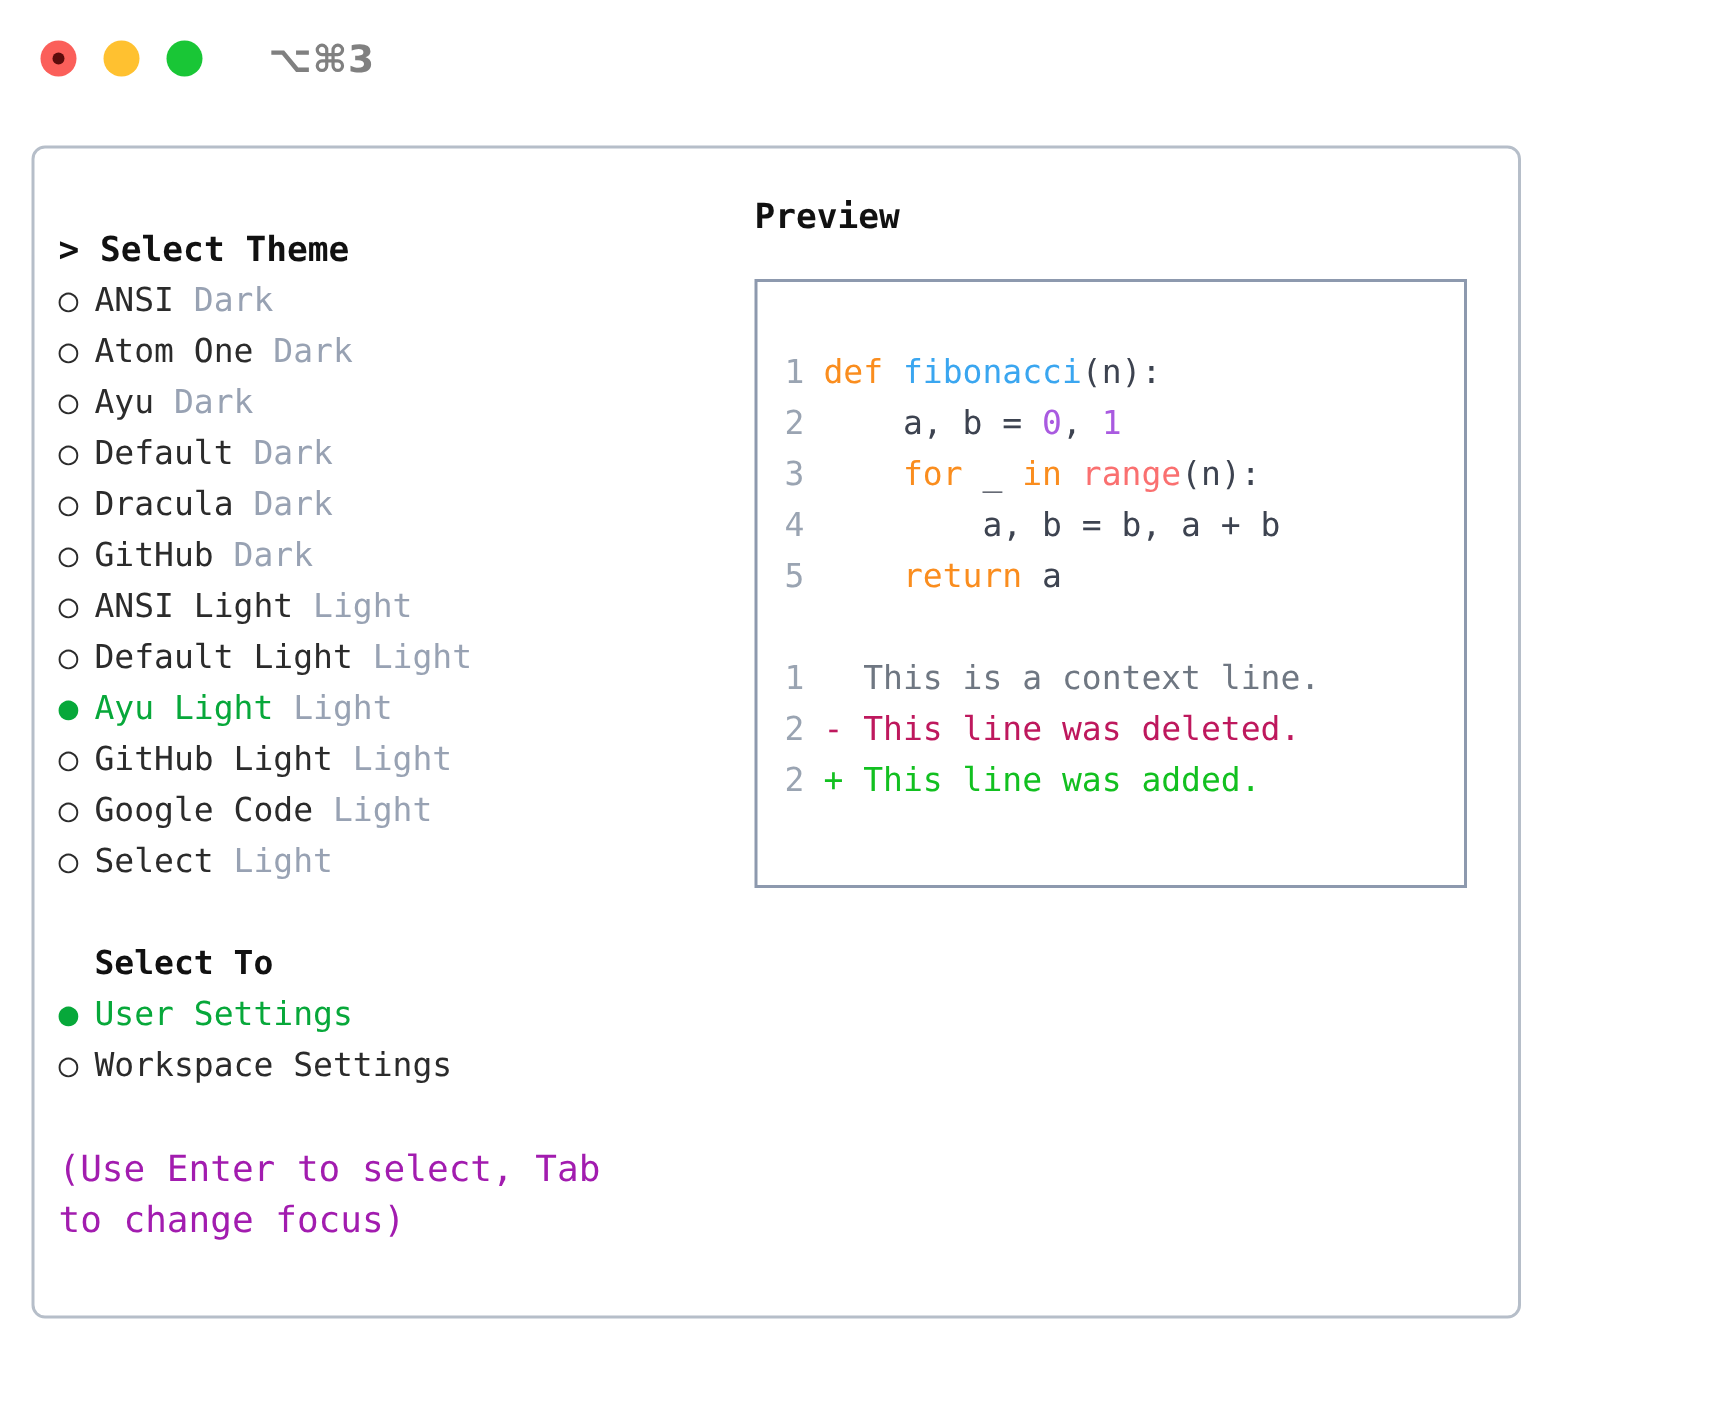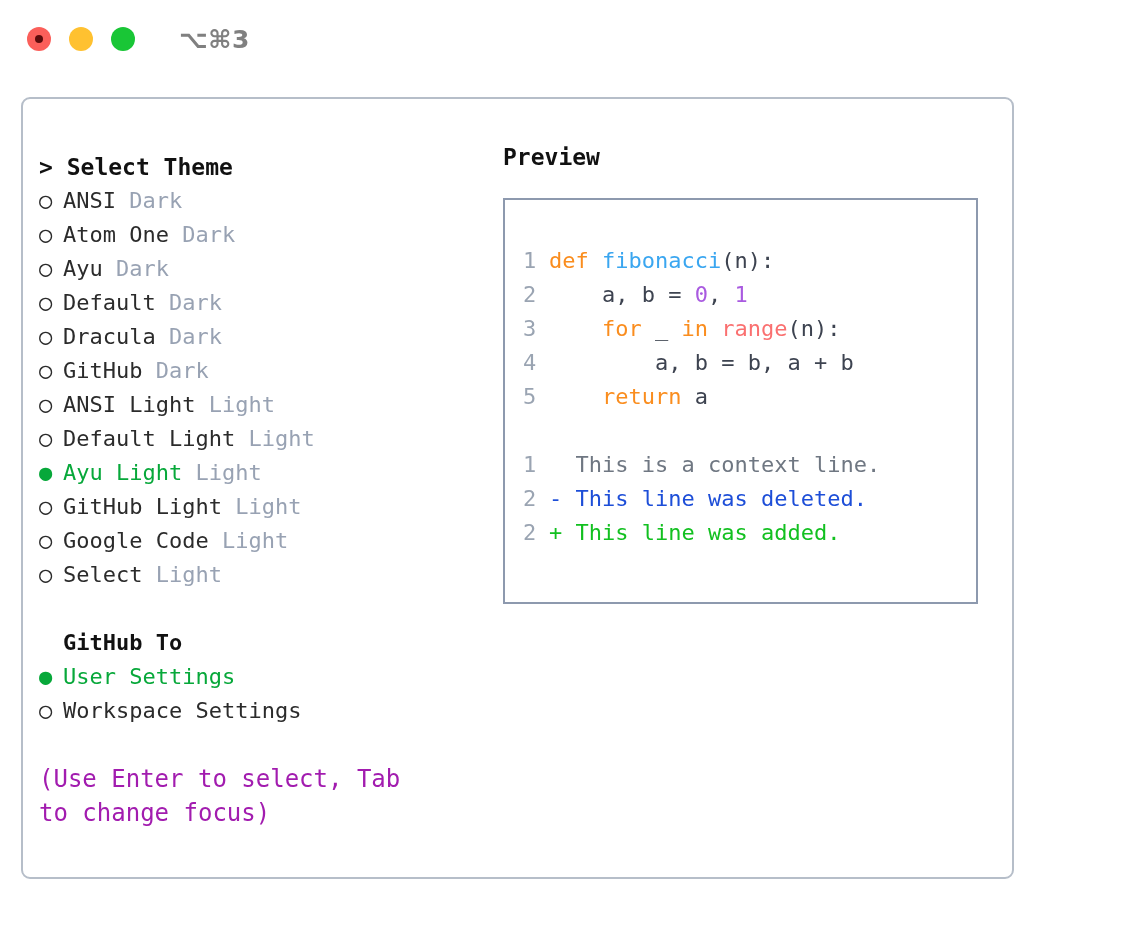--- a/index.html
+++ b/index.html
@@ -123,21 +123,21 @@
     line-height: 34px;
     color: #a21caf;
     width: 400px;
     white-space: pre-wrap;
   }
 
   
   .right-col {
     position: absolute;
     left: 480px;
-    top: 41px;
+    top: 29px;
     width: 490px;
   }
   .preview-title {
     font-size: 23px;
     font-weight: bold;
     color: #111111;
     line-height: 34px;
   }
   .code-box {
     margin-top: 24px;
@@ -158,21 +158,21 @@
     display: inline-block;
     width: 26px;
     color: #9aa4b2;
   }
   .kw   { color: #fa8d1e; }
   .fn   { color: #3aa6f0; }
   .num  { color: #a95ae0; }
   .bi   { color: #fa7070; }
   .plain{ color: #3d4350; }
   .ctx  { color: #6f7782; text-align: right; }
-  .del  { color: #1d4ed8; text-align: center; }
+  .del  { color: #be185d; text-align: center; }
   .add  { color: #12c020; }
 </style>
 </head>
 <body>
 
 <div id="app">
 
   <div class="titlebar">
     <div class="lights">
       <div class="light red">
@@ -196,21 +196,21 @@
           <div class="row"><span class="bullet">○</span><span class="label">Dracula</span> <span class="tag">Dark</span></div>
           <div class="row"><span class="bullet">○</span><span class="label">GitHub</span> <span class="tag">Dark</span></div>
           <div class="row"><span class="bullet">○</span><span class="label">ANSI Light</span> <span class="tag">Light</span></div>
           <div class="row"><span class="bullet">○</span><span class="label">Default Light</span> <span class="tag">Light</span></div>
           <div class="row selected"><span class="bullet on">●</span><span class="label">Ayu Light</span> <span class="tag">Light</span></div>
           <div class="row"><span class="bullet">○</span><span class="label">GitHub Light</span> <span class="tag">Light</span></div>
           <div class="row"><span class="bullet">○</span><span class="label">Google Code</span> <span class="tag">Light</span></div>
           <div class="row"><span class="bullet">○</span><span class="label">Select</span> <span class="tag">Light</span></div>
         </div>
       <div class="spacer-sm"></div>
-      <div class="apply-header">GitHub To</div>
+      <div class="apply-header">Select To</div>
       <div id="apply-list">
           <div class="row selected"><span class="bullet on">●</span><span class="label">User Settings</span></div>
           <div class="row"><span class="bullet">○</span><span class="label">Workspace Settings</span></div>
         </div>
       <div class="hint">(Use Enter to select, Tab to change focus)</div>
     </div>
 
     <div class="right-col">
       <div class="preview-title">Preview</div>
       <div class="code-box" id="code-box">

